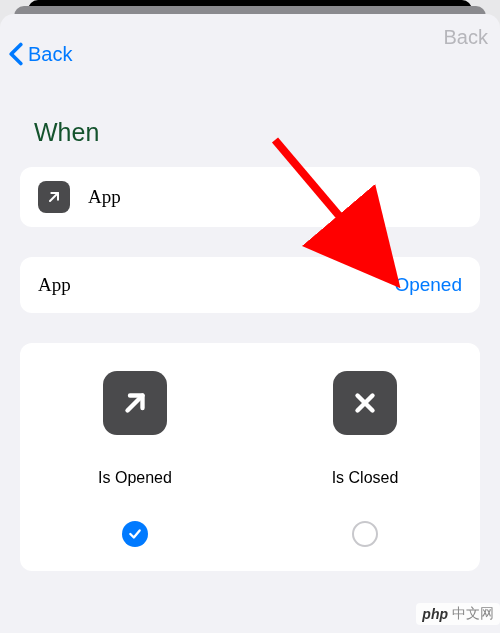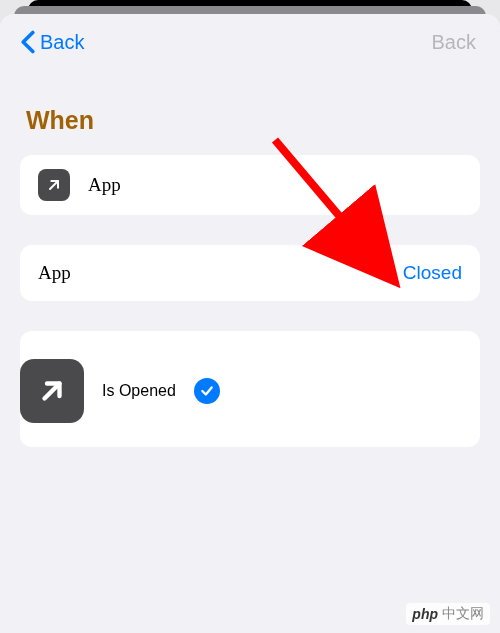--- a/index.html
+++ b/index.html
@@ -16,32 +16,32 @@
     .sheet {
       position: absolute;
       top: 14px; left: 0; right: 0; bottom: 0;
       background: #f2f2f6;
       border-radius: 14px 14px 0 0;
       display: flex;
       flex-direction: column;
     }
     .nav {
       display: flex;
-      align-items: center;
       justify-content: space-between;
       height: 56px;
-      padding: 0 20px;
+      padding: 0 8px;
+      margin-top: 12px;
     }
     .nav-left { display: flex; align-items: center; color: #007aff; font-size: 20px; cursor: pointer; }
     .nav-left svg { width: 16px; height: 24px; }
     .nav-left span { margin-left: 4px; }
     .nav-title { font-size: 20px; font-weight: 600; color: #000; }
     .nav-right { color: #b6b6bb; font-size: 20px; padding-right: 4px; }
     .content { padding: 8px 20px; }
-    .section-title { font-size: 25px; font-weight: 700; color: #a16207; margin: 28px 0 20px 6px; }
+    .section-title { font-size: 25px; font-weight: 400; color: #14532d; margin: 28px 0 20px 14px; }
     .card {
       background: #fff;
       border-radius: 12px;
       margin-bottom: 30px;
     }
     .row {
       display: flex;
       align-items: center;
       padding: 14px 18px;
       min-height: 56px;
@@ -59,23 +59,23 @@
     .choose { font-size: 19px; color: #007aff; cursor: pointer; }
     .options {
       background: #fff;
       border-radius: 12px;
       padding: 28px 0 24px 0;
       display: flex;
     }
     .option {
       flex: 1;
       display: flex;
-      flex-direction: row;
+      flex-direction: column;
       align-items: center;
-      gap: 18px;
+      gap: 34px;
       cursor: pointer;
     }
     .option-icon {
       width: 64px; height: 64px;
       background: #4a4a4c;
       border-radius: 14px;
       display: flex; align-items: center; justify-content: center;
     }
     .option-icon svg { width: 30px; height: 30px; }
     .option-label { font-size: 16px; color: #000; }
@@ -86,21 +86,21 @@
     }
     .radio.selected { background: #007aff; }
     .radio.unselected { border: 2px solid #c8c8cc; }
     .radio.selected svg { width: 14px; height: 14px; }
     .arrow-annotation {
       position: absolute;
       pointer-events: none;
     }
     .watermark {
       position: absolute;
-      bottom: 8px; right: 10px;
+      bottom: 8px; right: 0;
       display: flex; align-items: center; gap: 4px;
       font-size: 14px; color: #888;
       background: rgba(255,255,255,0.8);
       padding: 2px 6px;
       border-radius: 4px;
     }
     .watermark .php { font-weight: 700; color: #333; font-style: italic; }
   </style>
 </head>
 <body>
@@ -130,38 +130,48 @@
               <polyline points="8,6 18,6 18,16"></polyline>
             </svg>
         </div>
         <div class="row-label">App</div>
       </div>
     </div>
 
     <div class="card">
       <div class="row">
         <div class="row-label">App</div>
-        <div class="choose">Closed</div>
+        <div class="choose">Opened</div>
       </div>
     </div>
 
     <div class="options">
       <div class="option">
         <div class="option-icon">
           <svg viewBox="0 0 24 24" fill="none" stroke="#fff" stroke-width="3.5" stroke-linecap="round" stroke-linejoin="round">
               <line x1="6" y1="18" x2="18" y2="6"></line>
               <polyline points="8,6 18,6 18,16"></polyline>
             </svg>
         </div>
         <div class="option-label">Is Opened</div>
         <div class="radio selected">
           <svg viewBox="0 0 24 24" fill="none" stroke="#fff" stroke-width="4" stroke-linecap="round" stroke-linejoin="round">
               <polyline points="4,12 10,18 20,6"></polyline>
             </svg>
         </div>
+      </div>
+      <div class="option">
+        <div class="option-icon">
+          <svg viewBox="0 0 24 24" fill="none" stroke="#fff" stroke-width="3.5" stroke-linecap="round" stroke-linejoin="round">
+              <line x1="6" y1="6" x2="18" y2="18"></line>
+              <line x1="18" y1="6" x2="6" y2="18"></line>
+            </svg>
+        </div>
+        <div class="option-label">Is Closed</div>
+        <div class="radio unselected"></div>
       </div>
     </div>
   </div>
 </div>
 
 <svg class="arrow-annotation" style="top:130px; left:260px; width:160px; height:170px;" viewBox="0 0 160 170">
   <defs>
     <marker id="ah" markerWidth="12" markerHeight="12" refX="9" refY="6" orient="auto">
       <path d="M0,0 L12,6 L0,12 Z" fill="#ff0000"></path>
     </marker>

